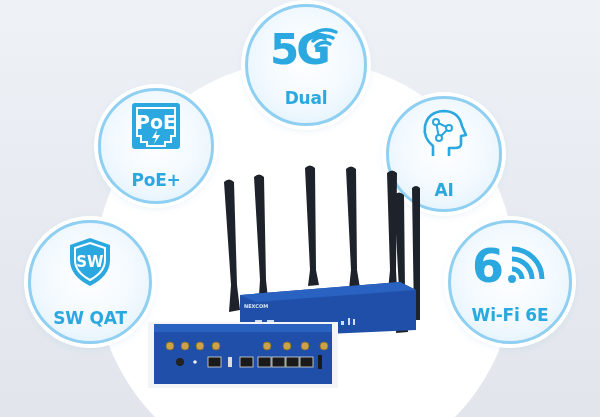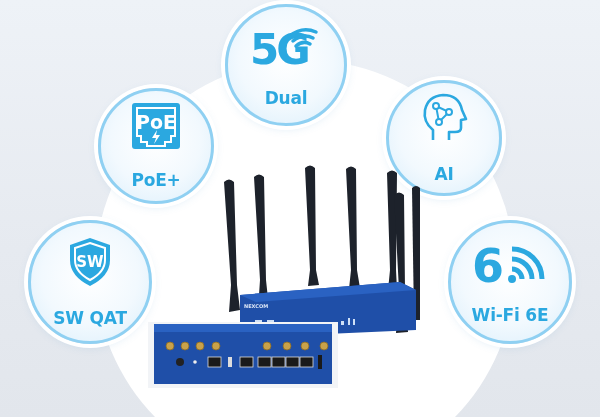--- a/index.html
+++ b/index.html
@@ -16,23 +16,23 @@
       position: absolute; border-radius: 50%;
       background: radial-gradient(circle at 50% 45%, #ffffff 0%, #f2f9fe 55%, #d9eefb 100%);
       border: 3px solid #8fd0f2;
       box-shadow: 0 0 0 4px #ffffff, 0 2px 10px rgba(90,160,210,0.25);
       display: flex; flex-direction: column; align-items: center; justify-content: center;
     }
     .badge-label {
       color: #2ba8e0; font-weight: bold; font-size: 17px; letter-spacing: -0.2px; margin-top: 20px;
       font-family: "DejaVu Sans", sans-serif;
     }
-    .badge-5g { left: 225px; top: 4px; width: 122px; height: 122px; }
+    .badge-5g { left: 245px; top: 4px; width: 122px; height: 122px; }
     .badge-poe { left: 98px; top: 88px; width: 116px; height: 116px; text-align: center; }
-    .badge-ai { left: 386px; top: 80px; width: 116px; height: 116px; }
+    .badge-ai { left: 386px; top: 96px; width: 116px; height: 116px; }
     .badge-sw { left: 28px; top: 220px; width: 124px; height: 124px; }
     .badge-wifi { left: 448px; top: 220px; width: 124px; height: 124px; }
 
     .router-back { position: absolute; left: 200px; top: 160px; width: 220px; height: 180px; }
     .router-front { position: absolute; left: 148px; top: 322px; width: 190px; height: 66px; }
   </style>
 </head>
 <body>
 
 <div class="stage">

